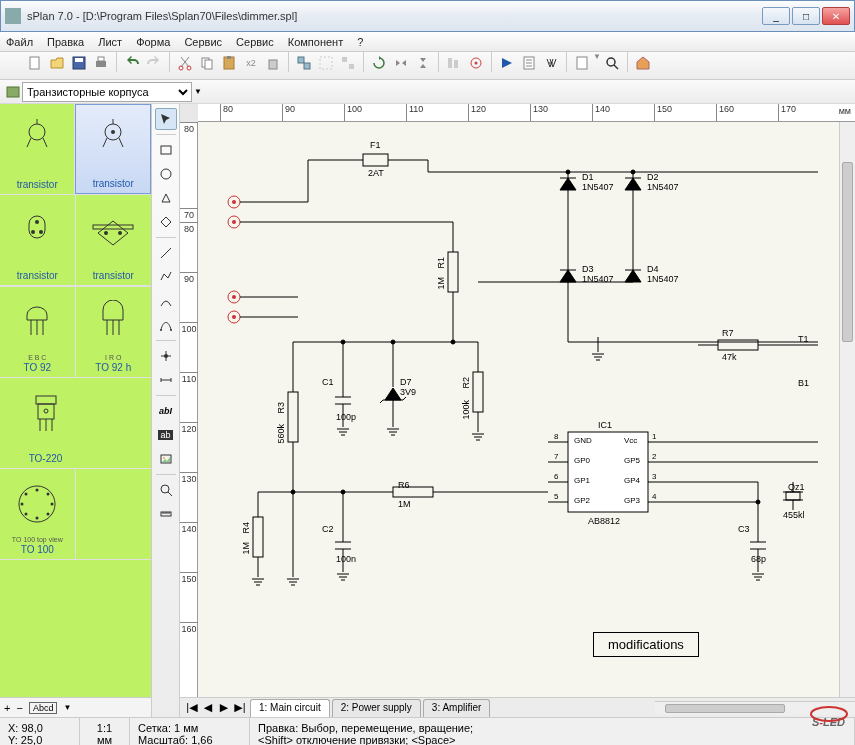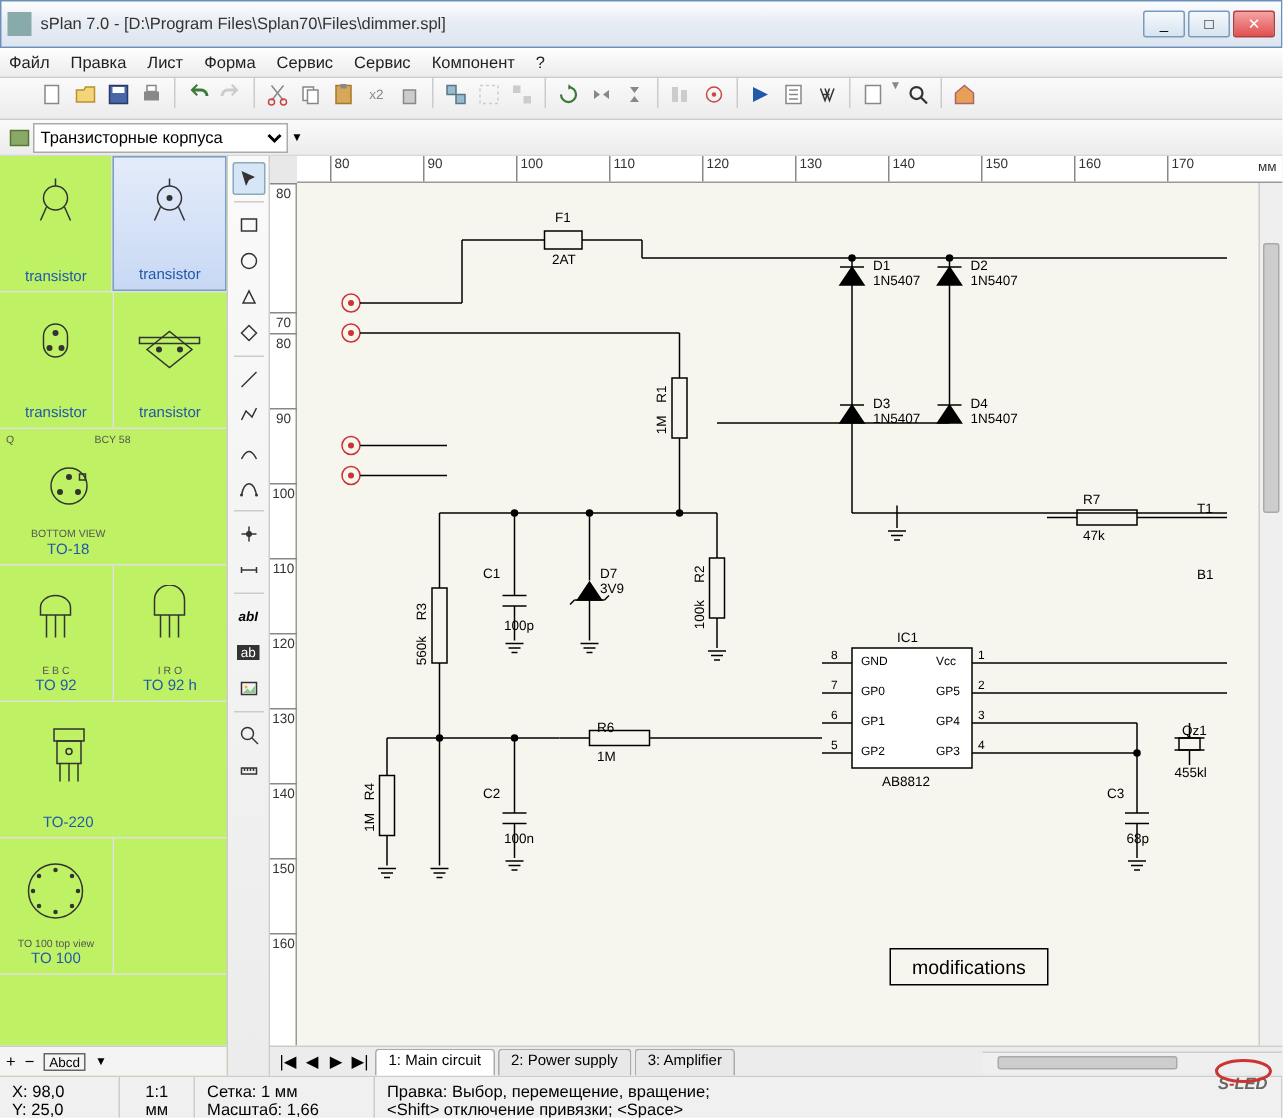--- a/index.html
+++ b/index.html
@@ -316,35 +316,20 @@
                 <circle cx="18" cy="20" r="2" fill="#333"></circle>
                 <circle cx="32" cy="20" r="2" fill="#333"></circle>
                 <rect x="5" y="12" width="40" height="4" fill="none" stroke="#333"></rect>
               </svg>
             </div>
           <div class="clabel">transistor</div>
         </div>
       </div>
 
       <div class="comprow">
-        <div class="compcell">
-          <span class="mini" style="top:4px;left:4px">Q</span>
-          <span class="mini" style="top:4px;right:4px">BCY 58</span>
-          <div class="thumb">
-              <svg width="40" height="40">
-                <circle cx="20" cy="20" r="12" fill="none" stroke="#333"></circle>
-                <circle cx="14" cy="24" r="2" fill="#333"></circle>
-                <circle cx="26" cy="24" r="2" fill="#333"></circle>
-                <circle cx="20" cy="14" r="2" fill="#333"></circle>
-                <rect x="27" y="12" width="4" height="4" fill="none" stroke="#333"></rect>
-              </svg>
-            </div>
-          <span class="mini" style="bottom:16px">BOTTOM VIEW</span>
-          <div class="clabel">TO-18</div>
-        </div>
       </div>
 
       <div class="comprow">
         <div class="compcell">
           <div class="thumb">
               <svg width="40" height="50">
                 <path d="M10 15 a10 8 0 0 1 20 0 v5 h-20z" fill="none" stroke="#333"></path>
                 <line x1="14" y1="20" x2="14" y2="35" stroke="#333"></line>
                 <line x1="20" y1="20" x2="20" y2="35" stroke="#333"></line>
                 <line x1="26" y1="20" x2="26" y2="35" stroke="#333"></line>

